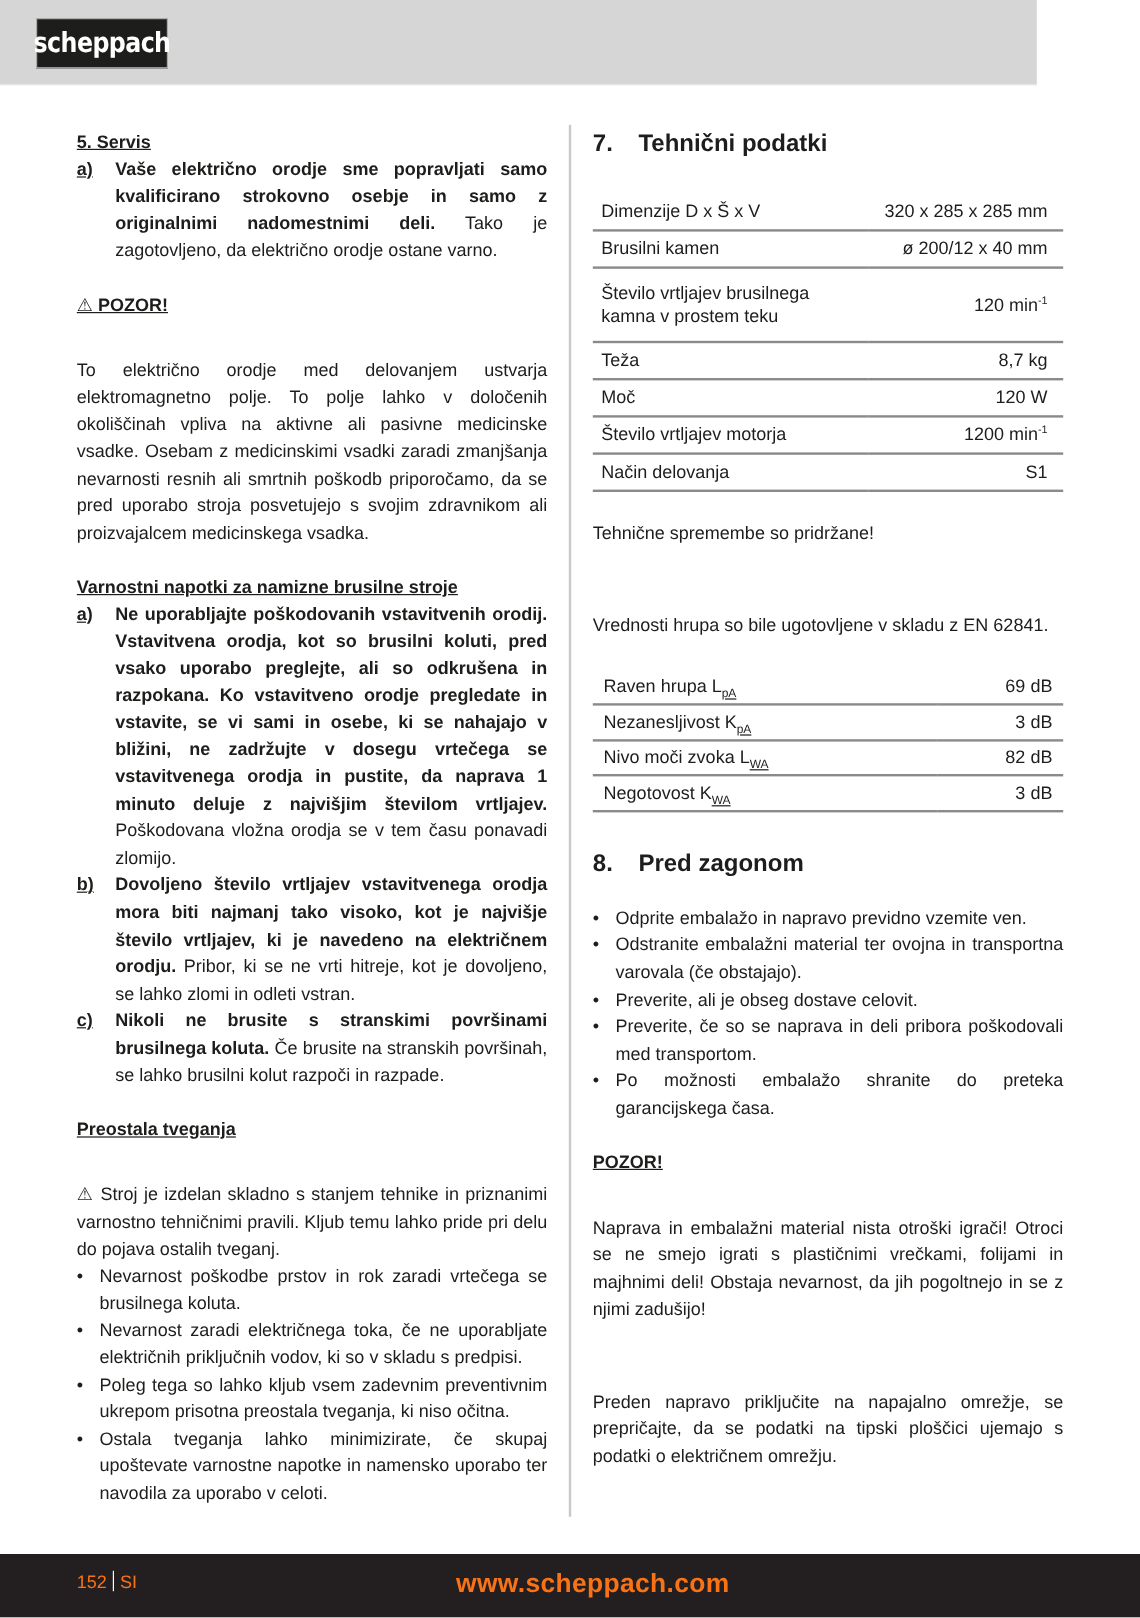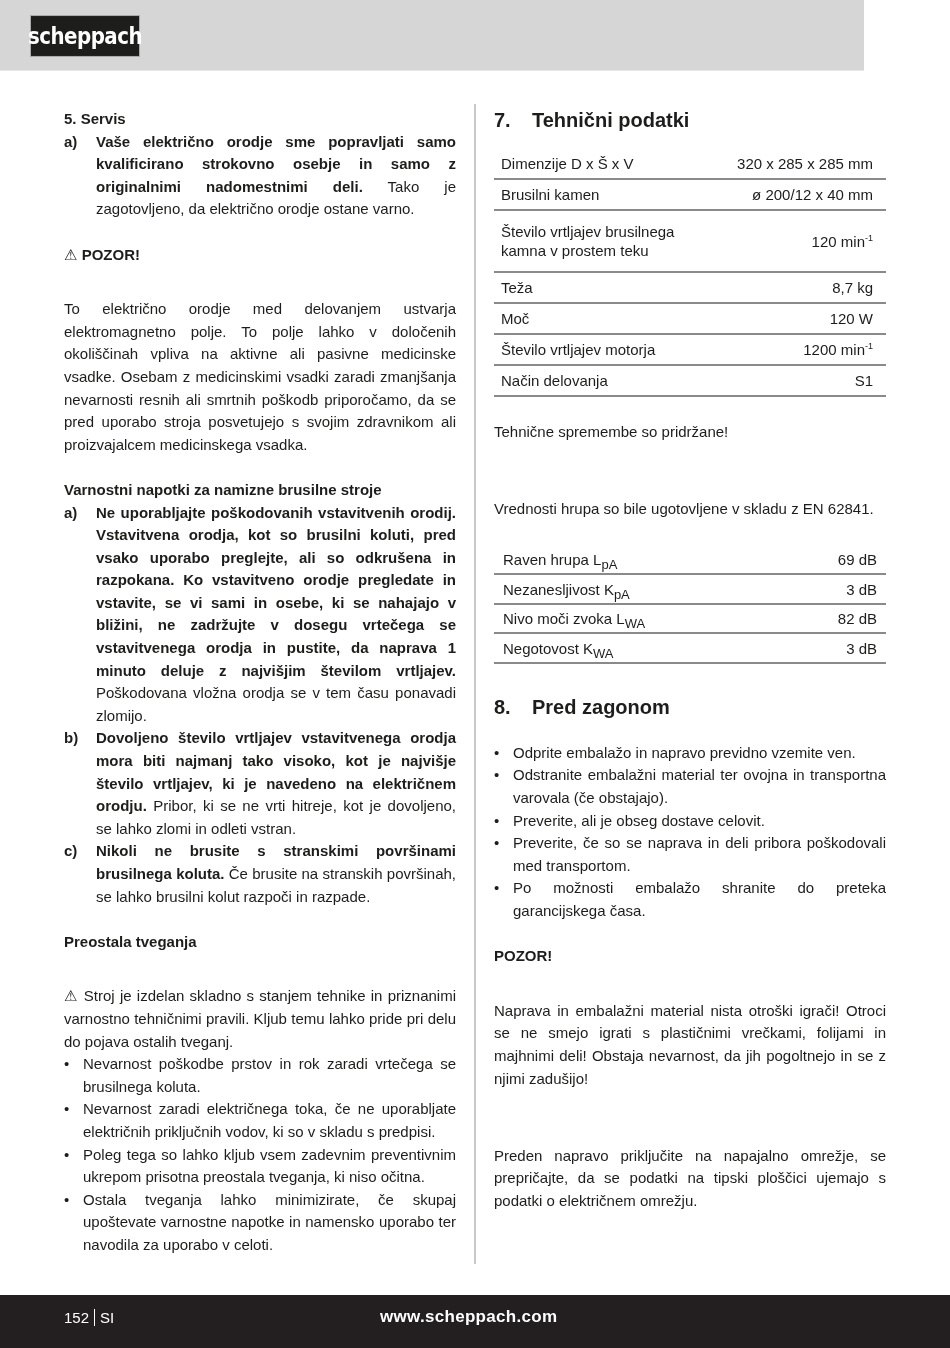--- a/index.html
+++ b/index.html
@@ -11,45 +11,45 @@
             font-family: "DejaVu Sans Condensed", "DejaVu Sans", sans-serif; font-weight: bold; font-size: 22px; letter-spacing: -0.5px;
             display: flex; align-items: center; justify-content: center; transform: scaleY(1.05); }
 
     .divider { position: absolute; left: 474px; top: 104px; width: 2px; height: 1160px; background: #c9c9c9; }
 
     .col { position: absolute; top: 108px; line-height: 22.6px; }
     .col-left { left: 64px; width: 392px; }
     .col-right { left: 494px; width: 392px; }
 
     .just { text-align: justify; margin-top: 32px; }
-    .b { font-weight: bold; }
+    .b { font-weight: bold; text-decoration: underline; }
     .gap { height: 22.6px; }
 
     .item { display: flex; }
     .item .lbl { width: 32px; flex: 0 0 32px; }
     .item .txt { flex: 1; text-align: justify; }
     .bullet { display: flex; }
     .bullet .dot { width: 19px; flex: 0 0 19px; }
     .bullet .txt { flex: 1; text-align: justify; }
 
     .h1 { font-size: 20px; font-weight: bold; display: flex; line-height: 26px; }
     .h1 .num { width: 38px; }
 
     table { width: 392px; border-collapse: collapse; }
     td { border-bottom: 2px solid #8a8a8a; padding: 0 7px; height: 31px; vertical-align: middle; font-size: 15px; line-height: 19px; }
     td.v { text-align: right; white-space: nowrap; }
     sup { font-size: 9px; vertical-align: 6px; line-height: 0; }
-    sub { font-size: 13px; vertical-align: -4px; line-height: 0; }
+    sub { font-size: 10px; vertical-align: -4px; line-height: 0; text-decoration: underline; }
     .tech td { padding-left: 7px; padding-right: 13px; }
     .noise td { height: 29.5px; padding-left: 9px; padding-right: 9px; }
 
-    .footer { position: absolute; left: 0; top: 1295px; width: 950px; height: 53px; background: #231f20; color: #ffffff; }
+    .footer { position: absolute; left: 0; top: 1295px; width: 950px; height: 53px; background: #231f20; color: #f97316; }
     .pg { position: absolute; left: 64px; top: 14px; font-size: 15px; }
     .pg .sep { display: inline-block; width: 1px; height: 17px; background: #fff; margin: 0 5px; vertical-align: -3px; }
-    .url { position: absolute; left: 380px; top: 12px; font-size: 17px; font-weight: bold; letter-spacing: 0.3px; }
+    .url { position: absolute; left: 380px; top: 12px; font-size: 22px; font-weight: bold; letter-spacing: 0.3px; }
   </style>
 </head>
 <body>
 
 <div class="header">
   <div class="logo">scheppach</div>
 </div>
 
 <div class="divider"></div>
 
@@ -110,21 +110,21 @@
       </div>
   </div>
 </div>
 
 <div class="col col-right">
   <div class="h1" style="margin-top:-1px;">
     <span class="num">7.</span>
     <span>Tehnični podatki</span>
   </div>
 
-  <table class="tech" style="margin-top:15px;">
+  <table class="tech" style="margin-top:28px;">
     <tbody>
       <tr>
           <td>Dimenzije D x Š x V</td>
           <td class="v"><span>320 x 285 x 285 mm</span><sup></sup></td>
         </tr>
       <tr>
           <td>Brusilni kamen</td>
           <td class="v"><span>ø 200/12 x 40 mm</span><sup></sup></td>
         </tr>
       <tr>

